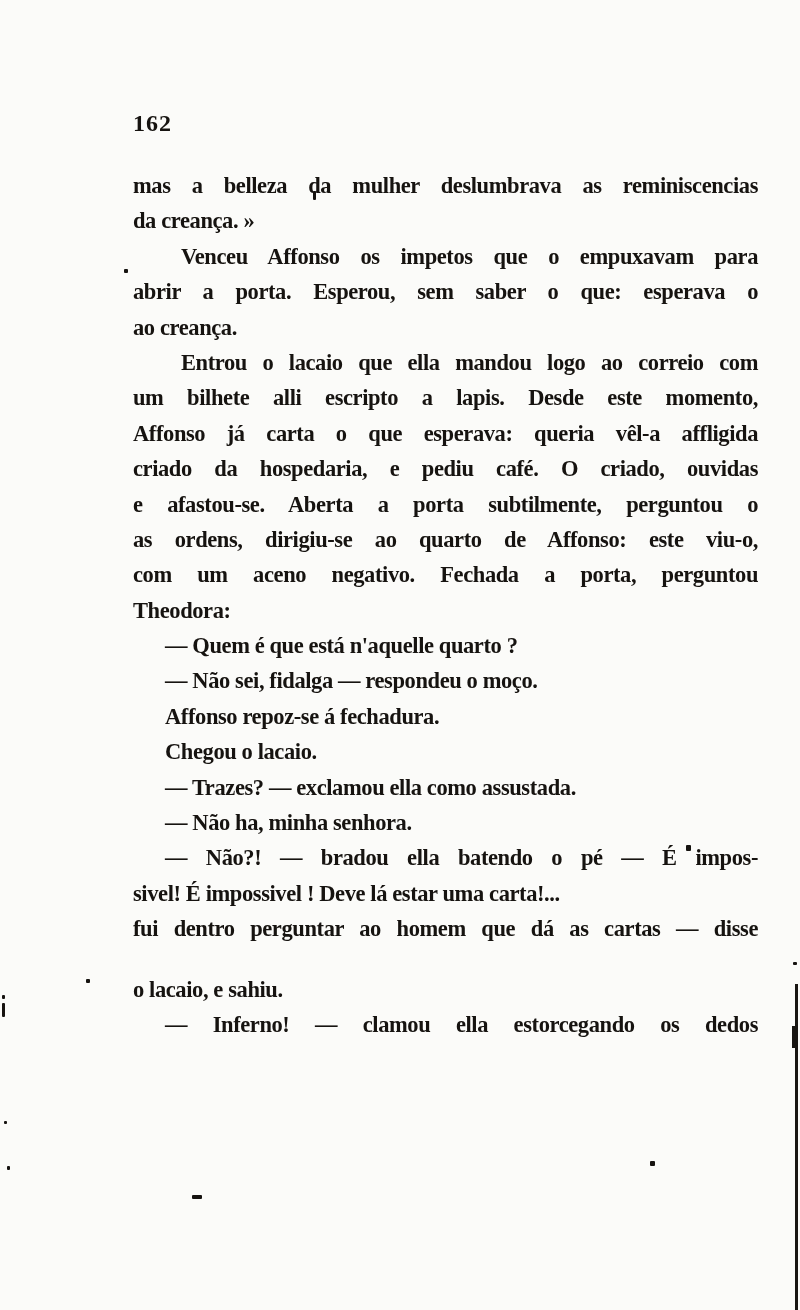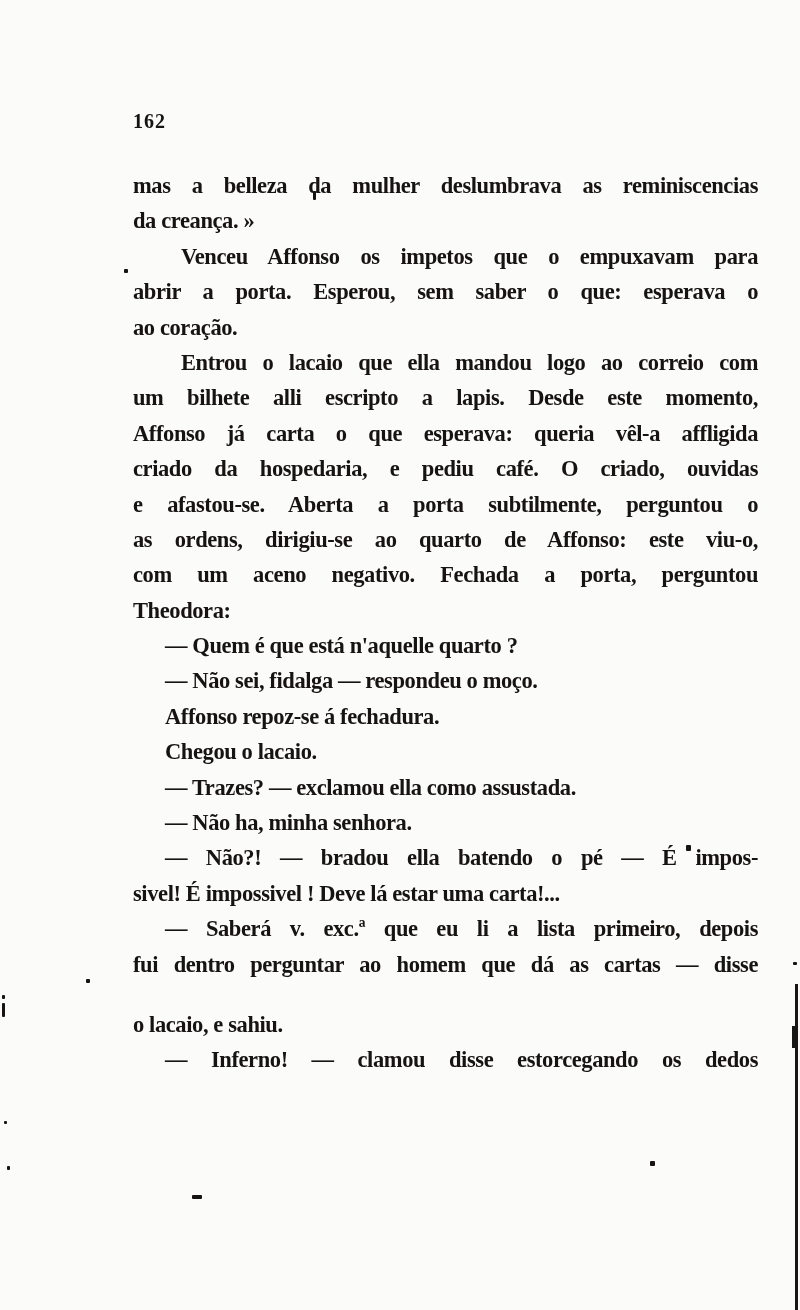--- a/index.html
+++ b/index.html
@@ -8,21 +8,21 @@
     width: 800px; height: 1310px;
     position: relative;
     overflow: hidden;
     background: #fbfbf9;
     font-family: "Liberation Serif", "DejaVu Serif", serif;
     color: var(--ink);
   }
   .page-header { position: absolute; top: 110px; left: 133px; width: 625px; height: 34px; }
   .page-number {
     position: absolute; left: 0; top: 0;
-    font-size: 20px; font-weight: 700; letter-spacing: 1px;
+    font-size: 24px; font-weight: 700; letter-spacing: 1px;
   }
   .running-title {
     position: absolute; left: 0; top: 4px; width: 625px;
     padding-left: 16px; box-sizing: border-box;
     text-align: center;
     font-size: 19px; font-weight: 700;
     letter-spacing: 3px; word-spacing: 7px;
   }
   .page-body {
     position: absolute; left: 133px; top: 152px; width: 625px;
@@ -44,41 +44,40 @@
 
 <div class="page-header">
   <div class="page-number">162</div>
 </div>
 
 <div class="page-body">
     <div class="line j" style="padding-left: 0px; margin-top: 16px;">mas a belleza da mulher deslumbrava as reminiscencias</div>
     <div class="line l" style="padding-left: 0px;">da creança. »</div>
     <div class="line j" style="padding-left: 48px;">Venceu Affonso os impetos que o empuxavam para</div>
     <div class="line j" style="padding-left: 0px;">abrir a porta. Esperou, sem saber o que: esperava o</div>
-    <div class="line l" style="padding-left: 0px;">ao coração.</div>
+    <div class="line l" style="padding-left: 0px;">ao creança.</div>
     <div class="line j" style="padding-left: 48px;">Entrou o lacaio que ella mandou logo ao correio com</div>
     <div class="line j" style="padding-left: 0px;">um bilhete alli escripto a lapis. Desde este momento,</div>
     <div class="line j" style="padding-left: 0px;">Affonso já carta o que esperava: queria vêl-a affligida</div>
     <div class="line j" style="padding-left: 0px;">criado da hospedaria, e pediu café. O criado, ouvidas</div>
     <div class="line j" style="padding-left: 0px;">e afastou-se. Aberta a porta subtilmente, perguntou o</div>
     <div class="line j" style="padding-left: 0px;">as ordens, dirigiu-se ao quarto de Affonso: este viu-o,</div>
     <div class="line j" style="padding-left: 0px;">com um aceno negativo. Fechada a porta, perguntou</div>
     <div class="line l" style="padding-left: 0px;">Theodora:</div>
     <div class="line l" style="padding-left: 32px;">— Quem é que está n'aquelle quarto ?</div>
     <div class="line l" style="padding-left: 32px;">— Não sei, fidalga — respondeu o moço.</div>
     <div class="line l" style="padding-left: 32px;">Affonso repoz-se á fechadura.</div>
     <div class="line l" style="padding-left: 32px;">Chegou o lacaio.</div>
     <div class="line l" style="padding-left: 32px;">— Trazes? — exclamou ella como assustada.</div>
     <div class="line l" style="padding-left: 32px;">— Não ha, minha senhora.</div>
     <div class="line j" style="padding-left: 32px;">— Não?! — bradou ella batendo o pé — É impos-</div>
     <div class="line l" style="padding-left: 0px;">sivel! É impossivel ! Deve lá estar uma carta!...</div>
-    <div class="line j" style="padding-left: 32px;">— Saberá v. exc.ª que eu li a lista primeiro, depois</div>
     <div class="line j" style="padding-left: 0px;">fui dentro perguntar ao homem que dá as cartas — disse</div>
     <div class="line l" style="padding-left: 0px; margin-top: 25px;">o lacaio, e sahiu.</div>
-    <div class="line j" style="padding-left: 32px;">— Inferno! — clamou disse estorcegando os dedos</div>
+    <div class="line j" style="padding-left: 32px;">— Inferno! — clamou ella estorcegando os dedos</div>
   </div>
 
 <div id="artifacts">
     <div class="edge-line" style="left: 795px; top: 984px; width: 3px; height: 326px;"></div>
     <div class="edge-line" style="left: 792px; top: 1026px; width: 5px; height: 22px;"></div>
     <div class="speck" style="left: 313px; top: 191px; width: 3px; height: 9px;"></div>
     <div class="speck" style="left: 124px; top: 269px; width: 4px; height: 4px;"></div>
     <div class="speck" style="left: 686px; top: 845px; width: 5px; height: 6px;"></div>
     <div class="speck" style="left: 86px; top: 979px; width: 4px; height: 4px;"></div>
     <div class="speck" style="left: 2px; top: 995px; width: 3px; height: 4px;"></div>

